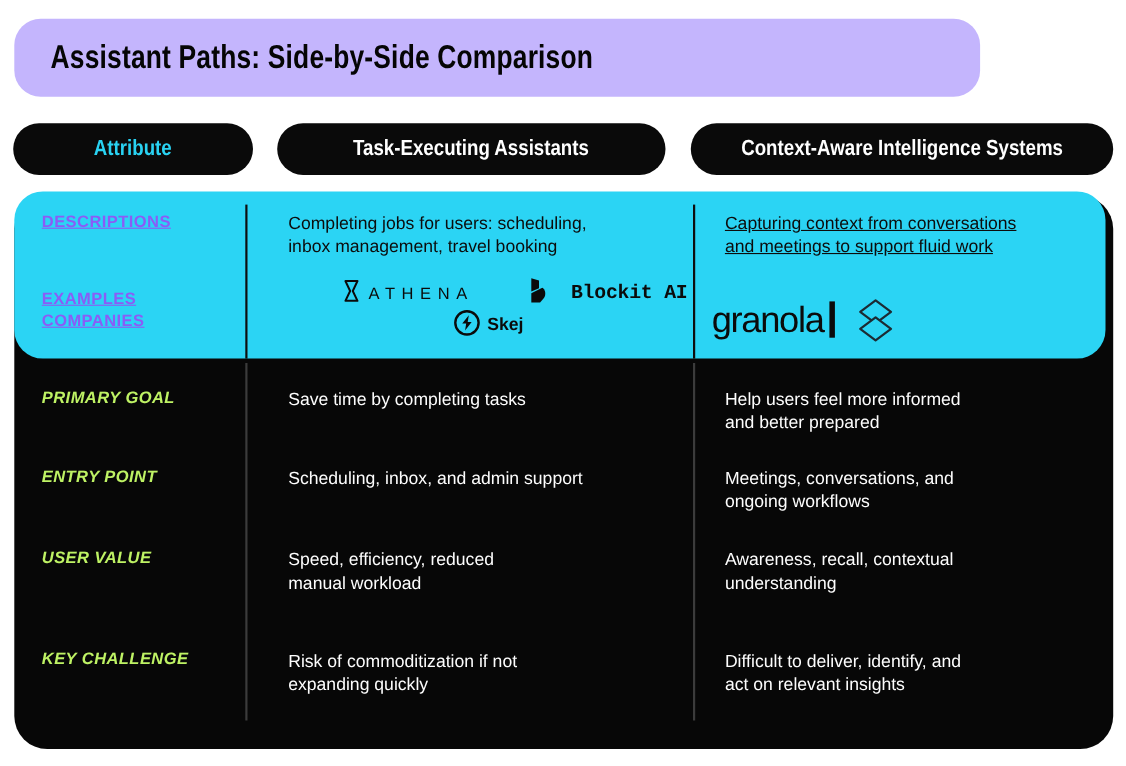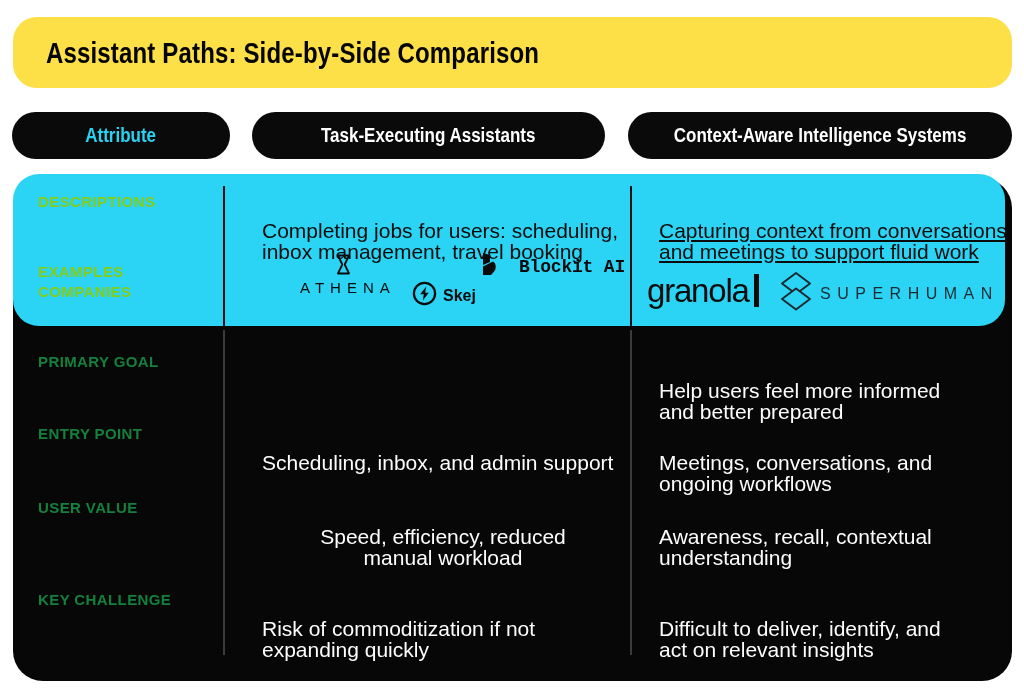--- a/index.html
+++ b/index.html
@@ -1,21 +1,21 @@
 <!DOCTYPE html>
 <html><head>
 <meta charset="utf-8">
 <style>
   html,body{margin:0;padding:0;background:#ffffff;}
   .page{position:relative;width:1024px;height:696px;background:#ffffff;overflow:hidden;
         font-family:"Liberation Sans",sans-serif;}
 
   
-  .title-bar{position:absolute;left:13px;top:17px;width:999px;height:71px;
-             background:#fde047;border-radius:24px;display:flex;align-items:center;
+  .title-bar{position:absolute;left:13px;top:17px;width:878px;height:71px;
+             background:#c4b5fd;border-radius:24px;display:flex;align-items:center;
              padding-left:33px;box-sizing:border-box;}
   .title-text{font-size:30px;font-weight:800;color:#050505;white-space:nowrap;
               transform:scaleX(0.80);transform-origin:left center;letter-spacing:.2px;}
 
   
   .pill{position:absolute;top:112px;height:47px;background:#0A0A0A;border-radius:24px;
         display:flex;align-items:center;justify-content:center;}
   .pill span{font-size:20px;font-weight:800;color:#ffffff;white-space:nowrap;
              transform:scaleX(0.85);}
   .pill-attr{left:12px;width:218px;}
@@ -30,25 +30,25 @@
               background:#2BD4F4;border-radius:26px;}
   .vdiv{position:absolute;width:2px;}
   .vdiv-cyan{background:#0E0E0E;top:8px;height:140px;}
   .vdiv-dark{background:#3B3B3B;top:152px;height:325px;}
   .at-col1{left:210px;}
   .at-col2{left:617px;}
 
   
   .row-label{position:absolute;left:25px;width:178px;font-size:15px;font-weight:700;
              letter-spacing:.4px;line-height:20px;white-space:pre-line;}
-  .lbl-cyan{color:#84cc16;}
-  .lbl-dark{color:#15803d;}
+  .lbl-cyan{color:#8b5cf6;text-decoration:underline;}
+  .lbl-dark{color:#bef264;font-style:italic;}
 
   
-  .cell{position:absolute;font-size:21px;line-height:21px;white-space:pre-line;margin-top:27px;}
+  .cell{position:absolute;font-size:16px;line-height:21px;white-space:pre-line;}
   .cell-cyan{color:#0C0C0C;}
   .cell-dark{color:#FDFDFD;}
   .col-task{left:249px;width:362px;}
   .col-context{left:646px;width:348px;}
 
   
   .logo{position:absolute;display:flex;align-items:center;color:#0B0B0B;}
   .athena-word{font-size:15px;font-weight:500;letter-spacing:6px;margin-left:8px;}
   .blockit-word{font-size:18px;font-weight:800;margin-left:20px;letter-spacing:-.2px;font-family:Liberation Mono, monospace;}
   .fyxer-word{font-family:"Liberation Serif",serif;font-size:26px;font-weight:600;
@@ -90,21 +90,21 @@
 
     <div class="row-label lbl-cyan" style="top:14px;">DESCRIPTIONS</div>
     <div class="cell cell-cyan col-task" style="top:15px;">Completing jobs for users: scheduling,
 inbox management, travel booking</div>
     <div class="cell cell-cyan col-context" style="top:15px;text-decoration:underline;">Capturing context from conversations
 and meetings to support fluid work</div>
 
     <div class="row-label lbl-cyan" style="top:84px;">EXAMPLES
 COMPANIES</div>
 
-    <div class="logo" style="left:279px;top:76px;flex-direction:column;">
+    <div class="logo" style="left:299px;top:76px;">
       <span>
         <svg width="15" height="21" viewBox="0 0 15 21">
           <path d="M2 1.5 H13 L8.7 10.5 L13 19.5 H2 L6.3 10.5 Z" fill="none" stroke="#0B0B0B" stroke-width="1.8" stroke-linejoin="round"></path>
         </svg>
       </span>
       <span class="athena-word">ATHENA</span>
     </div>
 
     <div class="logo" style="left:466px;top:74px;">
       <span>
@@ -132,34 +132,34 @@
       <span class="granola-cursor"></span>
     </div>
 
     <div class="logo" style="left:765px;top:93px;">
       <span>
         <svg width="36" height="41" viewBox="0 0 36 41">
           <path d="M18 2 L32 12.5 L18 23 L4 12.5 Z" fill="none" stroke="#1C2B33" stroke-width="2" stroke-linejoin="round"></path>
           <path d="M18 17.5 L32 28 L18 38.5 L4 28 Z" fill="#2BD4F4" stroke="#1C2B33" stroke-width="2" stroke-linejoin="round"></path>
         </svg>
       </span>
-      <span class="superhuman-word">SUPERHUMAN</span>
     </div>
 
     <div class="row-label lbl-dark" style="top:174px;">PRIMARY GOAL</div>
+    <div class="cell cell-dark col-task" style="top:175px;">Save time by completing tasks</div>
     <div class="cell cell-dark col-context" style="top:175px;">Help users feel more informed
 and better prepared</div>
 
     <div class="row-label lbl-dark" style="top:246px;">ENTRY POINT</div>
     <div class="cell cell-dark col-task" style="top:247px;">Scheduling, inbox, and admin support</div>
     <div class="cell cell-dark col-context" style="top:247px;">Meetings, conversations, and
 ongoing workflows</div>
 
     <div class="row-label lbl-dark" style="top:320px;">USER VALUE</div>
-    <div class="cell cell-dark col-task" style="top:321px;text-align:center;">Speed, efficiency, reduced
+    <div class="cell cell-dark col-task" style="top:321px;">Speed, efficiency, reduced
 manual workload</div>
     <div class="cell cell-dark col-context" style="top:321px;">Awareness, recall, contextual
 understanding</div>
 
     <div class="row-label lbl-dark" style="top:412px;">KEY CHALLENGE</div>
     <div class="cell cell-dark col-task" style="top:413px;">Risk of commoditization if not
 expanding quickly</div>
     <div class="cell cell-dark col-context" style="top:413px;">Difficult to deliver, identify, and
 act on relevant insights</div>
 

